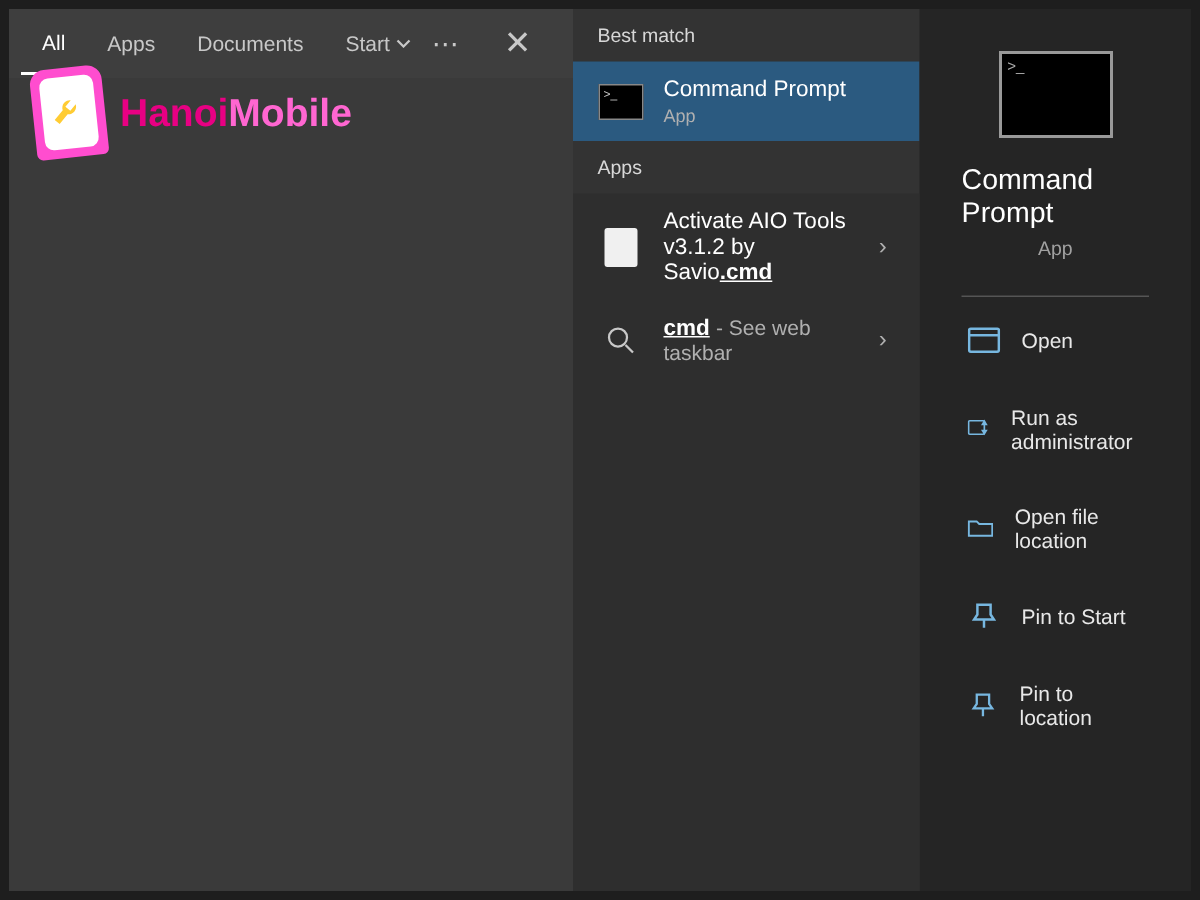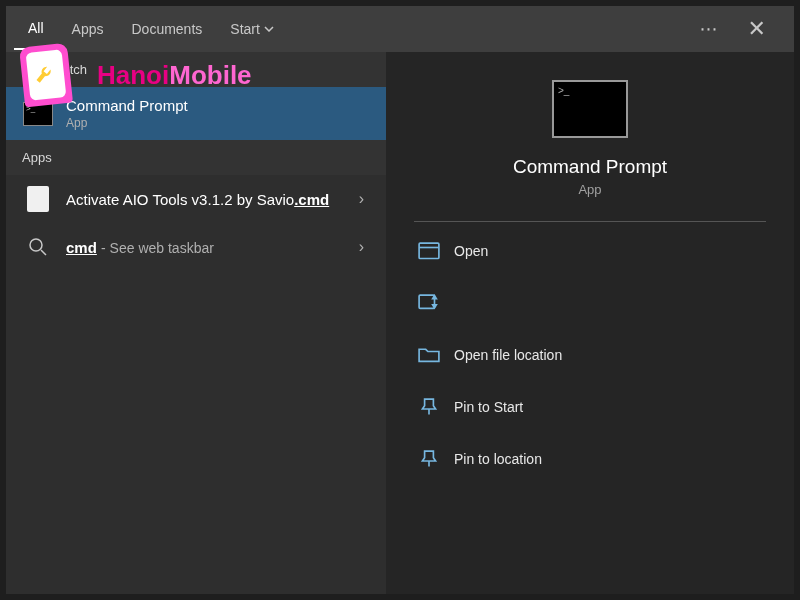--- a/index.html
+++ b/index.html
@@ -1,18 +1,18 @@
 <!DOCTYPE html>
 <html><head>
   <meta charset="utf-8">
   <style>
     * { margin: 0; padding: 0; box-sizing: border-box; font-family: 'Segoe UI', Tahoma, sans-serif; }
     body { width: 800px; height: 600px; background: #1e1e1e; overflow: hidden; position: relative; }
     
-    .window { position: absolute; top: 6px; left: 6px; right: 6px; bottom: 6px; background: #3a3a3a; display: flex; flex-direction: column; }
+    .window { position: absolute; top: 6px; left: 6px; right: 6px; bottom: 6px; background: #3a3a3a; display: flex; flex-direction: row; }
     
     .header { display: flex; align-items: center; height: 46px; background: #3e3e3e; padding: 0 8px; }
     .tabs { display: flex; align-items: center; flex: 1; }
     .tab { padding: 12px 14px; color: #c8c8c8; font-size: 14px; cursor: pointer; }
     .tab.active { color: #fff; border-bottom: 2px solid #fff; }
     .tab.more { display: flex; align-items: center; gap: 4px; }
     .header-actions { display: flex; align-items: center; gap: 18px; padding-right: 10px; }
     .more-dots { color: #c8c8c8; font-size: 18px; letter-spacing: 2px; cursor: pointer; }
     .close-btn { color: #c8c8c8; font-size: 22px; cursor: pointer; padding: 4px 10px; }
     
@@ -45,21 +45,21 @@
     .divider { height: 1px; background: #555; margin: 24px 0 10px 0; }
     .action-list { display: flex; flex-direction: column; gap: 14px; }
     .action-item { display: flex; align-items: center; padding: 10px 4px; cursor: pointer; font-size: 14px; color: #e8e8e8; }
     .action-icon { width: 22px; height: 18px; margin-right: 14px; display: flex; align-items: center; justify-content: center; }
     .action-icon svg { stroke: #77b7e0; fill: none; stroke-width: 1.5; }
     
     .watermark { position: absolute; top: 45px; left: 22px; z-index: 10; display: flex; align-items: center; pointer-events: none; }
     .watermark-logo { width: 48px; height: 60px; background: #ff4dcf; border-radius: 10px 10px 4px 4px; position: relative; transform: rotate(-6deg); }
     .watermark-logo::after { content: ""; position: absolute; inset: 6px; background: #fff; border-radius: 6px; }
     .watermark-logo .wrench { position: absolute; left: 12px; top: 18px; width: 24px; height: 24px; z-index: 2; }
-    .watermark-text { font-size: 26px; font-weight: 700; margin-left: 27px; }
+    .watermark-text { font-size: 26px; font-weight: 700; margin-left: 10px; }
     .watermark-text .h { color: #e80083; }
     .watermark-text .m { color: #ff66d1; }
     
     .chevron-down { width: 10px; height: 6px; display: inline-block; }
   </style>
 </head>
 <body>
 
 <div class="window">
 
@@ -148,20 +148,21 @@
         </div>
 
         <div class="action-item">
           <div class="action-icon">
             <svg viewBox="0 0 20 18">
                 <rect x="1" y="2" width="14" height="12" rx="1"></rect>
                 <path d="M12 6 L18 6 L15 1 Z" fill="#77b7e0" stroke="none"></path>
                 <path d="M12 10 L18 10 L15 15 Z" fill="#77b7e0" stroke="none"></path>
               </svg>
           </div>
+          <span>Run as administrator</span>
         </div>
 
         <div class="action-item">
           <div class="action-icon">
             <svg viewBox="0 0 20 16">
                 <path d="M1 3 L1 14 L19 14 L19 5 L9 5 L7 3 Z"></path>
               </svg>
           </div>
           <span>Open file location</span>
         </div>

